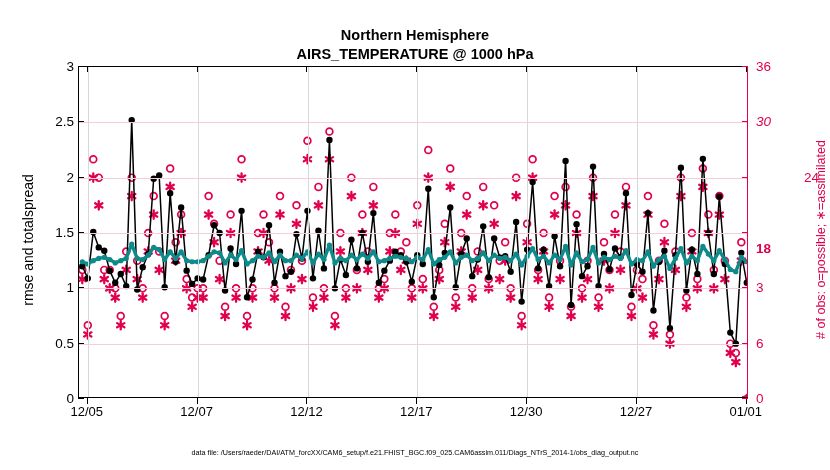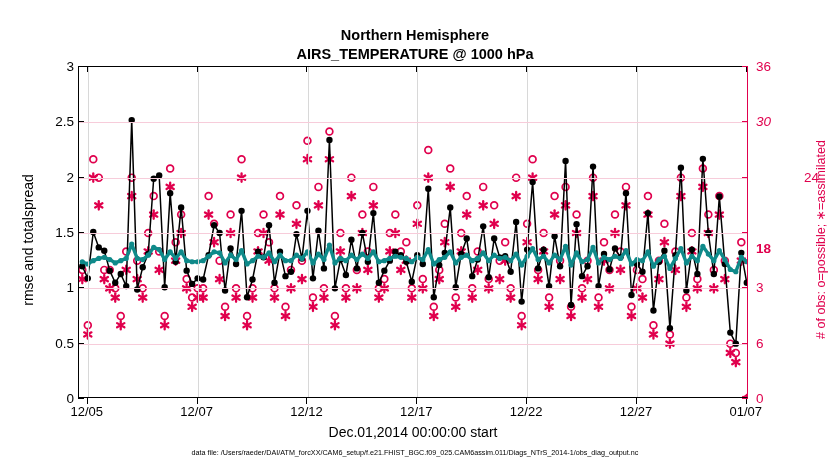--- a/index.html
+++ b/index.html
@@ -874,27 +874,27 @@
       <div class="tick-x inner" style="left: 196.623px;"></div>
       <div class="lbl-x" style="left: 196.623px;">12/07</div>
       <div class="tick-x" style="left: 306.459px;"></div>
       <div class="tick-x inner" style="left: 306.459px;"></div>
       <div class="lbl-x" style="left: 306.459px;">12/12</div>
       <div class="tick-x" style="left: 416.295px;"></div>
       <div class="tick-x inner" style="left: 416.295px;"></div>
       <div class="lbl-x" style="left: 416.295px;">12/17</div>
       <div class="tick-x" style="left: 526.131px;"></div>
       <div class="tick-x inner" style="left: 526.131px;"></div>
-      <div class="lbl-x" style="left: 526.131px;">12/22</div>
+      <div class="lbl-x" style="left: 526.131px;">12/30</div>
       <div class="tick-x" style="left: 635.967px;"></div>
       <div class="tick-x inner" style="left: 635.967px;"></div>
       <div class="lbl-x" style="left: 635.967px;">12/27</div>
       <div class="tick-x" style="left: 745.803px;"></div>
       <div class="tick-x inner" style="left: 745.803px;"></div>
-      <div class="lbl-x" style="left: 745.803px;">01/07</div>
+      <div class="lbl-x" style="left: 745.803px;">01/01</div>
       <div class="tick-y" style="top: 398px;"></div>
       <div class="lbl-y" style="top: 398px;">0</div>
       <div class="tick-y" style="top: 342.667px;"></div>
       <div class="lbl-y" style="top: 342.667px;">0.5</div>
       <div class="tick-y" style="top: 287.333px;"></div>
       <div class="lbl-y" style="top: 287.333px;">1</div>
       <div class="tick-y" style="top: 232px;"></div>
       <div class="lbl-y" style="top: 232px;">1.5</div>
       <div class="tick-y" style="top: 176.667px;"></div>
       <div class="lbl-y" style="top: 176.667px;">2</div>
@@ -913,17 +913,16 @@
       <div class="tick-yr" style="top: 176.667px; left: 742px;"></div>
       <div class="lbl-yr" style="top: 176.667px; margin-left: 48px;">24</div>
       <div class="tick-yr" style="top: 121.333px; left: 742px;"></div>
       <div class="lbl-yr" style="top: 121.333px; font-style: italic;">30</div>
       <div class="tick-yr" style="top: 66px; left: 742px;"></div>
       <div class="lbl-yr" style="top: 66px;">36</div>
     </div>
 
   <div class="axis-title-left">rmse and totalspread</div>
   <div class="axis-title-right"># of obs: o=possible; ∗=assimilated</div>
-  <div class="axis-title-x">Dec.01,2014 00:00:00 start</div>
 
 
   <div class="footer">data file: /Users/raeder/DAI/ATM_forcXX/CAM6_setup/f.e21.FHIST_BGC.f09_025.CAM6assim.011/Diags_NTrS_2014-1/obs_diag_output.nc</div>
 </div>
 
 </body></html>

